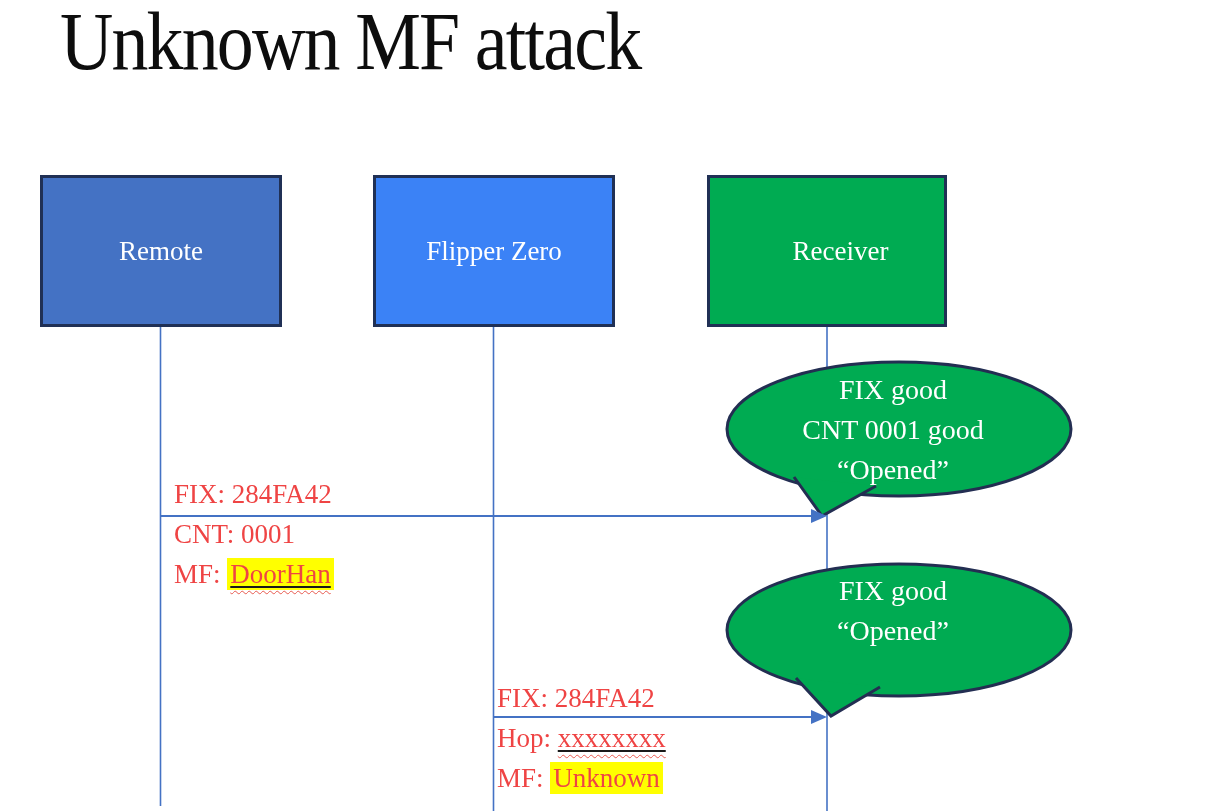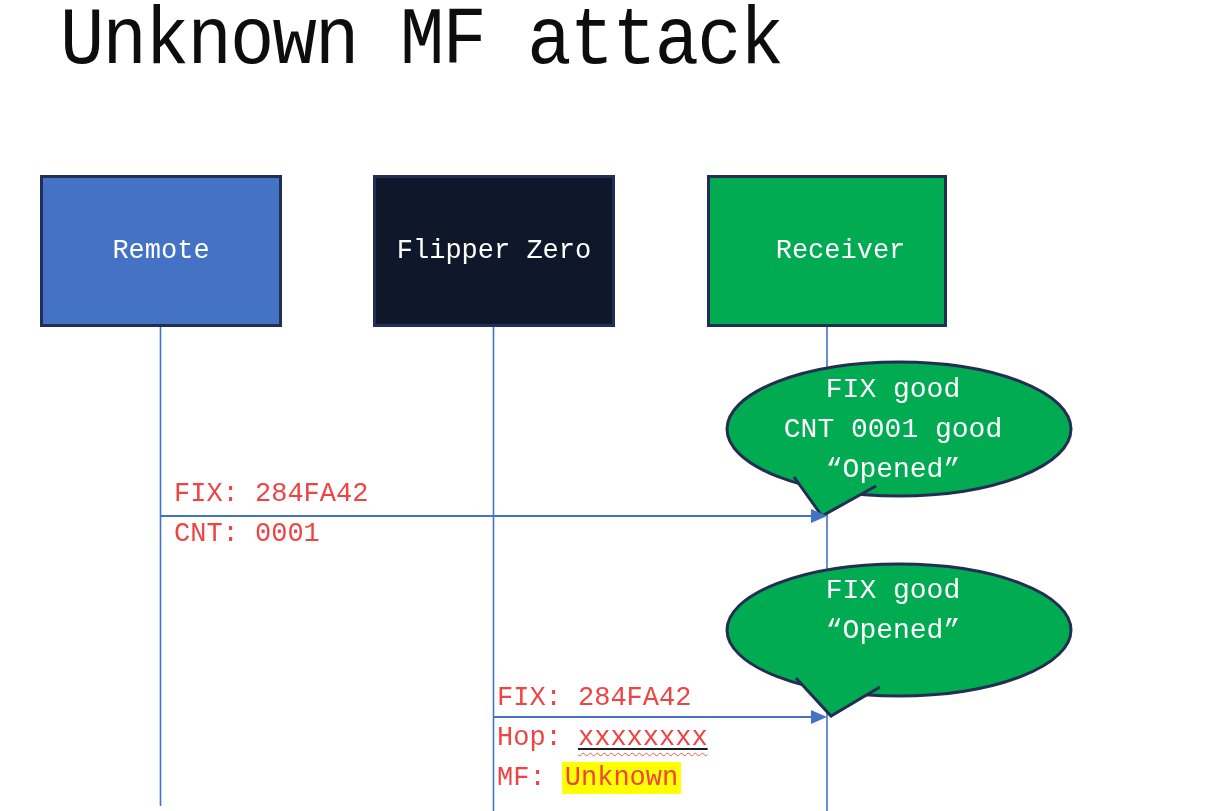--- a/index.html
+++ b/index.html
@@ -2,21 +2,21 @@
 <html><head>
 <meta charset="utf-8">
 <style>
   html, body { margin: 0; padding: 0; background: #ffffff; }
   .slide {
     position: relative;
     width: 1216px;
     height: 811px;
     background: #ffffff;
     overflow: hidden;
-    font-family: Liberation Mono, monospace;
+    font-family: Liberation Serif, serif;
   }
   .title {
     position: absolute;
     left: 60px;
     top: -8px;
     font-size: 82px;
     font-weight: 300;
     letter-spacing: -2px;
     line-height: 100px;
     color: #0d0d0d;
@@ -34,21 +34,21 @@
     display: flex;
     align-items: center;
     justify-content: center;
   }
   .actor-box .actor-label {
     color: #ffffff;
     font-size: 27px;
     text-align: center;
   }
   #box-remote  { left: 40px;  background: #4472C4; }
-  #box-flipper { left: 373px; background: #0f172a; }
+  #box-flipper { left: 373px; background: #3b82f6; }
   #box-receiver{ left: 707px; width: 240px; background: #00AB52; padding-left: 27px; }
 
   svg.overlay {
     position: absolute;
     left: 0; top: 0;
     width: 1216px;
     height: 811px;
   }
 
   .callout-text {
@@ -141,20 +141,21 @@
     <div>“Opened”</div>
   </div>
   <div class="callout-text" id="callout-text-2">
     <div>FIX good</div>
     <div>“Opened”</div>
   </div>
 
   <div class="msg-label" id="msg-1">
     <div>FIX: 284FA42</div>
     <div>CNT: 0001</div>
+    <div><span>MF: </span><span class="highlight misspelled"><span class="u-solid">DoorHan</span></span></div>
   </div>
 
   <div class="msg-label" id="msg-2">
     <div>FIX: 284FA42</div>
     <div><span>Hop: </span><span class="misspelled"><span class="u-solid">xxxxxxxx</span></span></div>
     <div><span>MF: </span><span class="highlight">Unknown</span></div>
   </div>
 
 </div>
 

